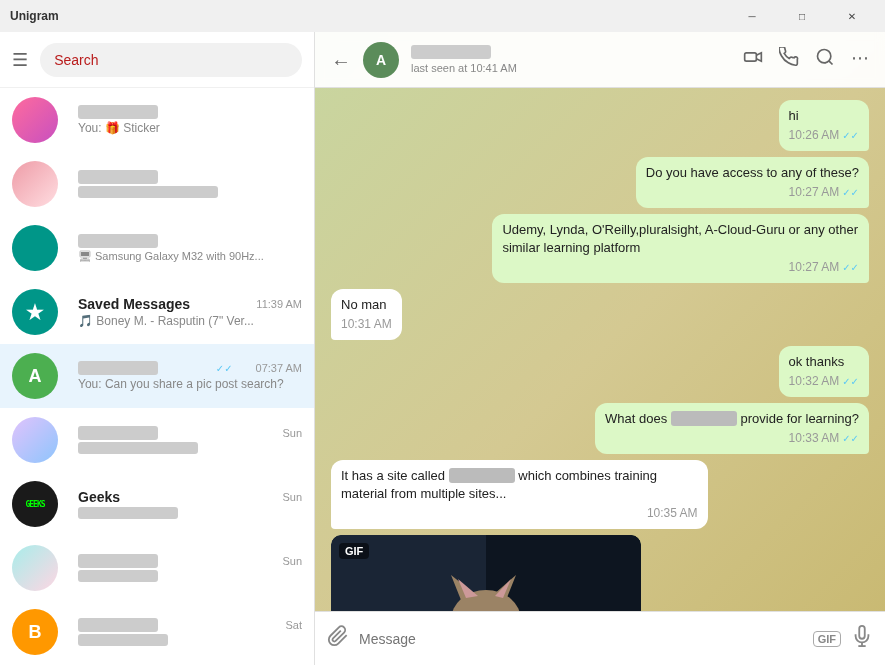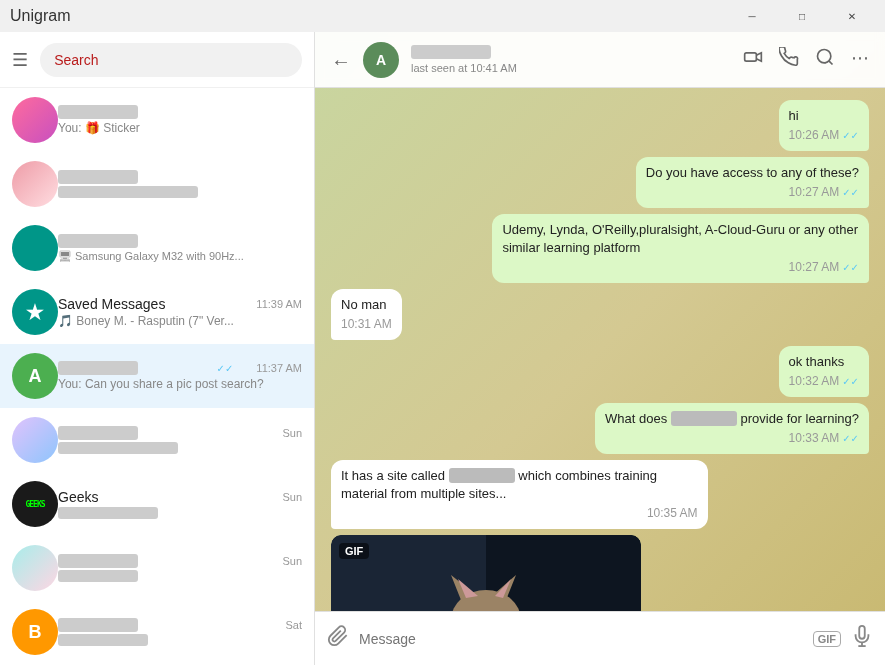--- a/index.html
+++ b/index.html
@@ -8,21 +8,21 @@
     
     .titlebar {
       height: 32px;
       background: #f0f0f0;
       display: flex;
       align-items: center;
       padding: 0 10px;
       justify-content: space-between;
       user-select: none;
     }
-    .titlebar-title { font-size: 16px; color: #333; }
+    .titlebar-title { font-size: 12px; color: #333; font-weight: bold; }
     .titlebar-controls { display: flex; gap: 4px; }
     .titlebar-btn {
       width: 46px; height: 32px;
       display: flex; align-items: center; justify-content: center;
       font-size: 10px; cursor: pointer; color: #444;
       background: transparent;
     }
 
     
     .app { display: flex; flex: 1; height: calc(665px - 32px); }
@@ -56,37 +56,37 @@
       color: #aaa;
       font-size: 14px;
     }
 
     .chat-list { flex: 1; overflow-y: auto; }
     .chat-item {
       display: flex;
       align-items: center;
       padding: 8px 12px;
       cursor: pointer;
-      gap: 0;
+      gap: 20px;
       min-height: 64px;
     }
     .chat-item.active { background: #e8f4fd; }
 
     .avatar {
       width: 46px; height: 46px;
       border-radius: 50%;
       flex-shrink: 0;
       display: flex; align-items: center; justify-content: center;
       font-size: 18px; font-weight: bold; color: #fff;
       overflow: hidden;
     }
 
     .chat-info { flex: 1; min-width: 0; }
     .chat-name-row { display: flex; justify-content: space-between; align-items: center; }
-    .chat-name { font-size: 14px; font-weight: 400; color: #222; white-space: nowrap; overflow: hidden; text-overflow: ellipsis; }
+    .chat-name { font-size: 14px; font-weight: 700; color: #222; white-space: nowrap; overflow: hidden; text-overflow: ellipsis; }
     .chat-time { font-size: 11px; color: #999; white-space: nowrap; margin-left: 21px; }
     .chat-preview { font-size: 12px; color: #888; white-space: nowrap; overflow: hidden; text-overflow: ellipsis; margin-top: 2px; display: flex; align-items: center; gap: 4px; }
     .blurred-text {
       display: inline-block;
       background: #ccc;
       border-radius: 3px;
       color: transparent;
       min-width: 60px;
       height: 12px;
     }
@@ -306,21 +306,21 @@
 
       <div class="chat-item active">
         <div class="avatar av-green">
           <span>A</span>
         </div>
         <div class="chat-info">
           <div class="chat-name-row">
             <span class="blurred-name"></span>
             <span style="display:flex;align-items:center;gap:2px;">
               <span style="color:#5bc8f5;font-size:10px;">✓✓</span>
-              <span class="chat-time">11:37 AM</span>
+              <span class="chat-time">07:37 AM</span>
             </span>
           </div>
           <div class="chat-preview">
             <span>You: Can you share a pic post search?</span>
           </div>
         </div>
       </div>
 
       <div class="chat-item">
         <div class="avatar av-grey" style="background: linear-gradient(135deg,#e0c3fc,#8ec5fc);"></div>

